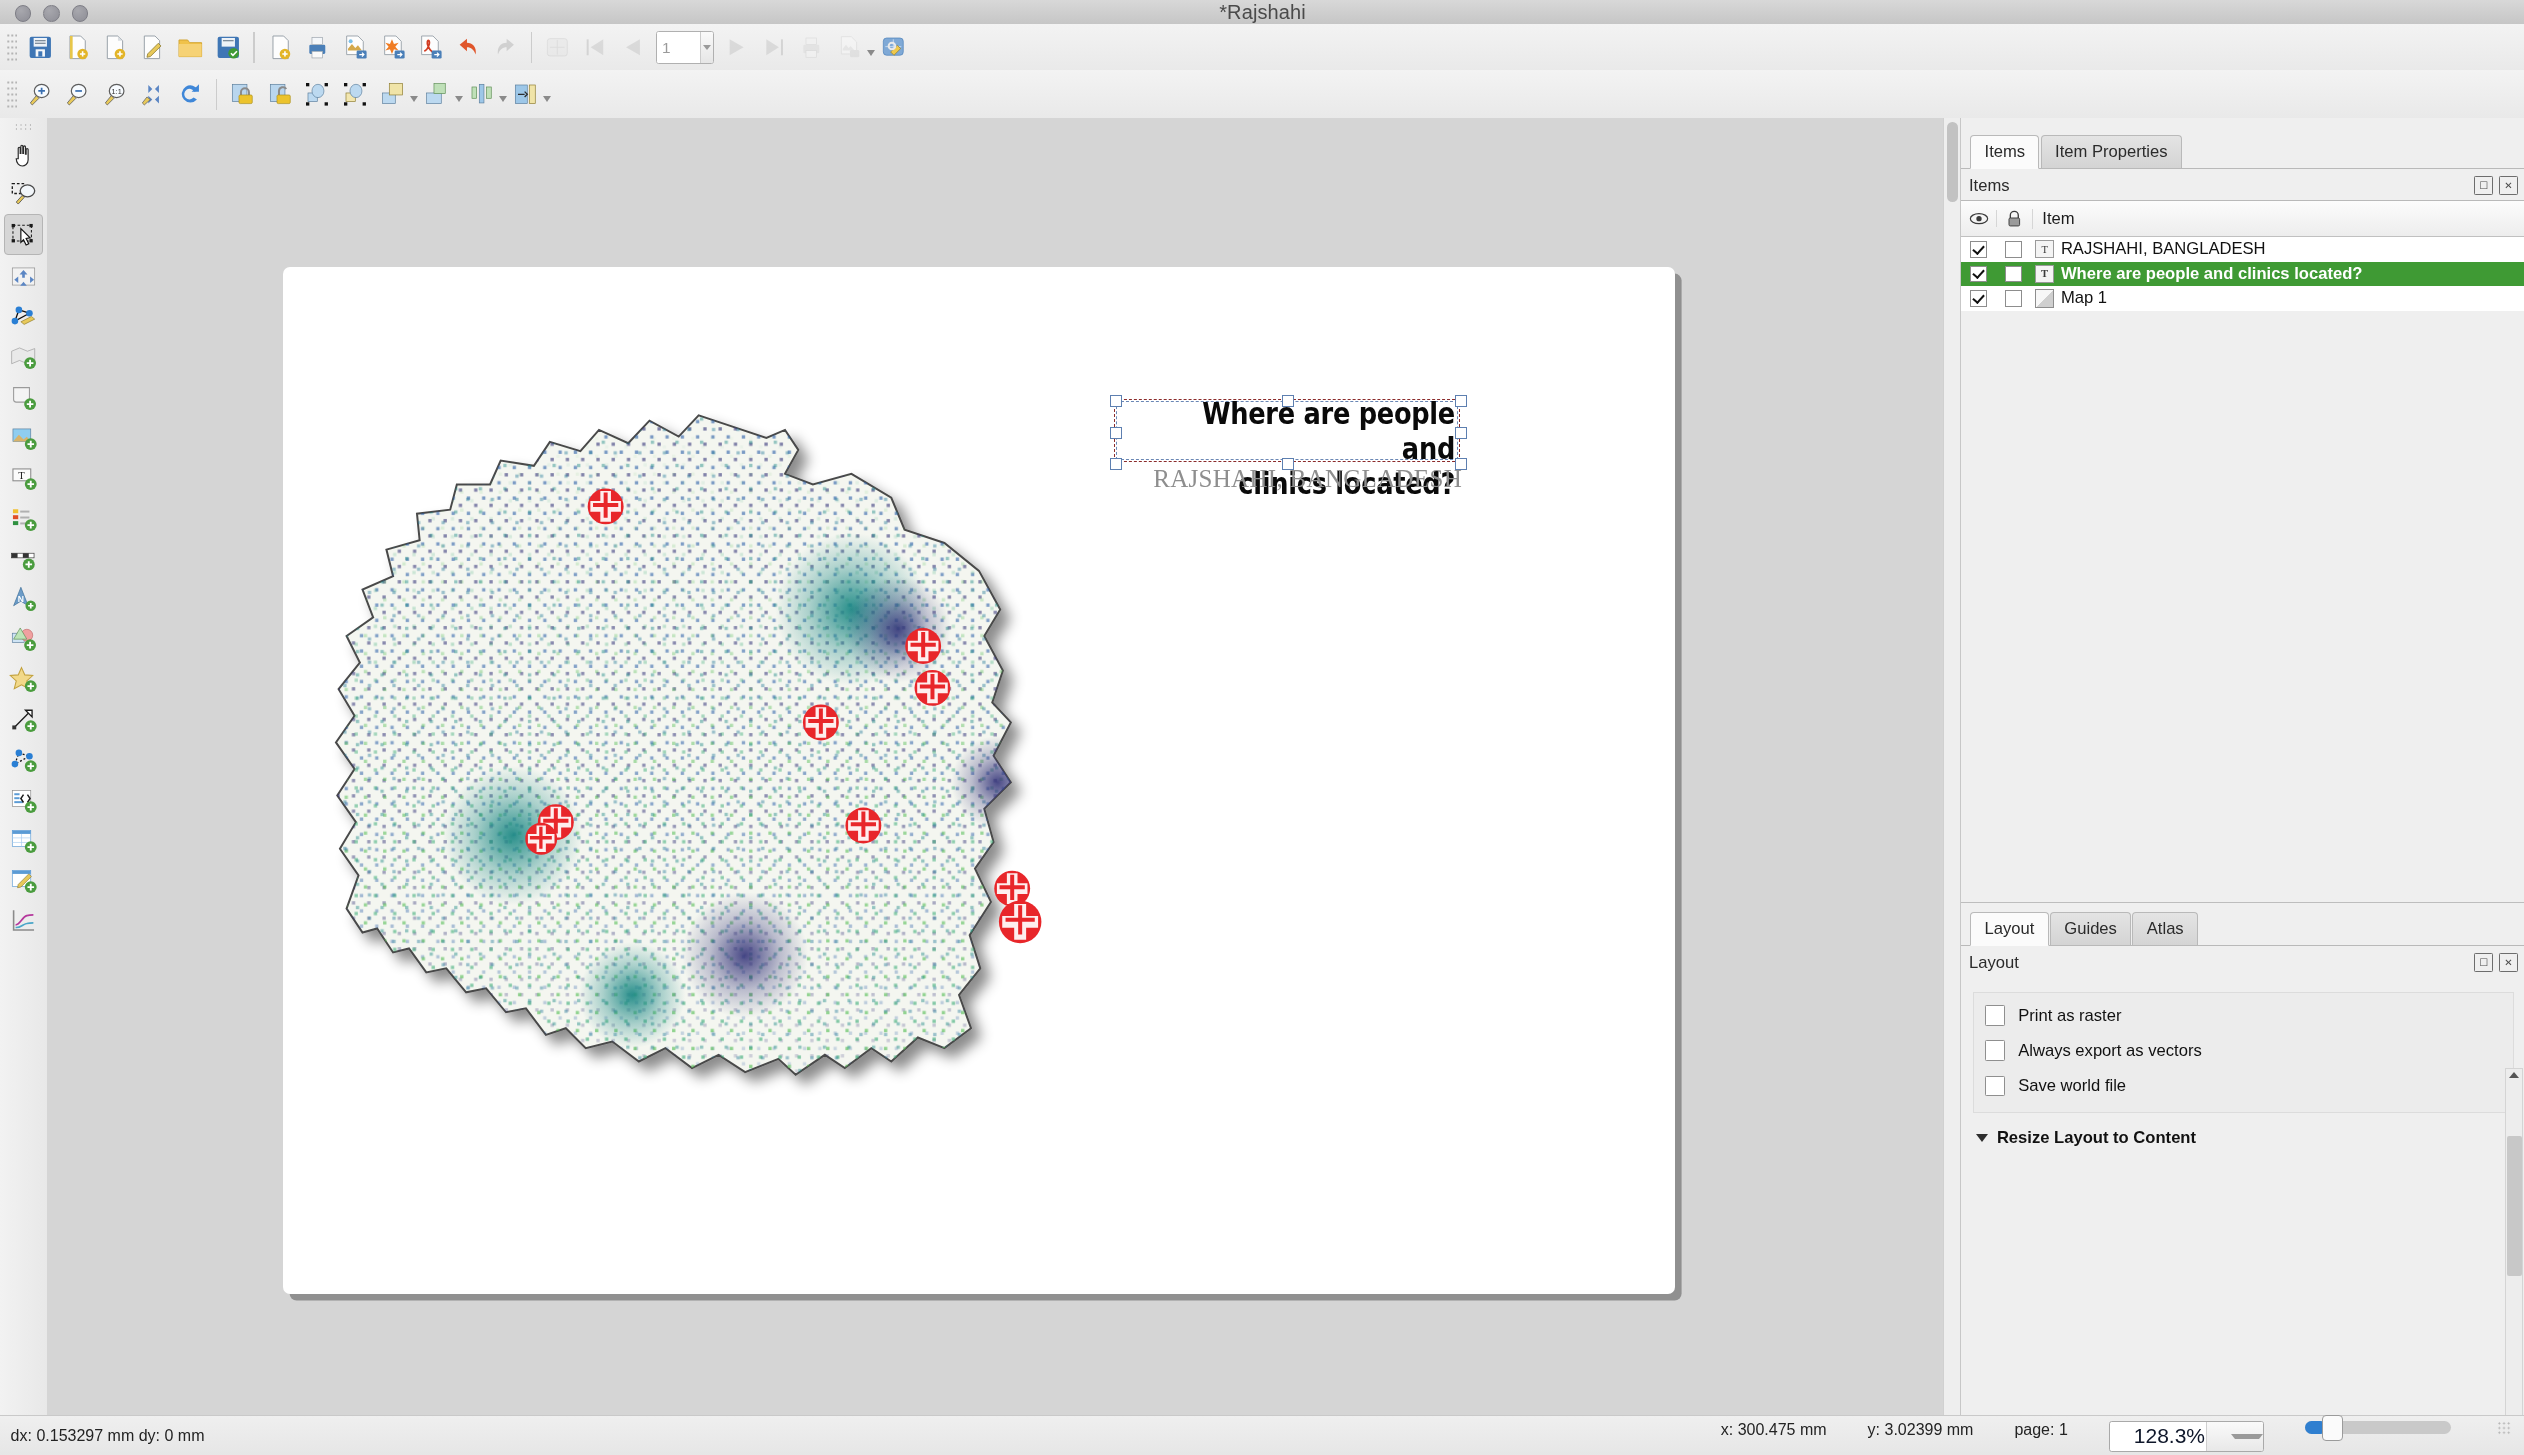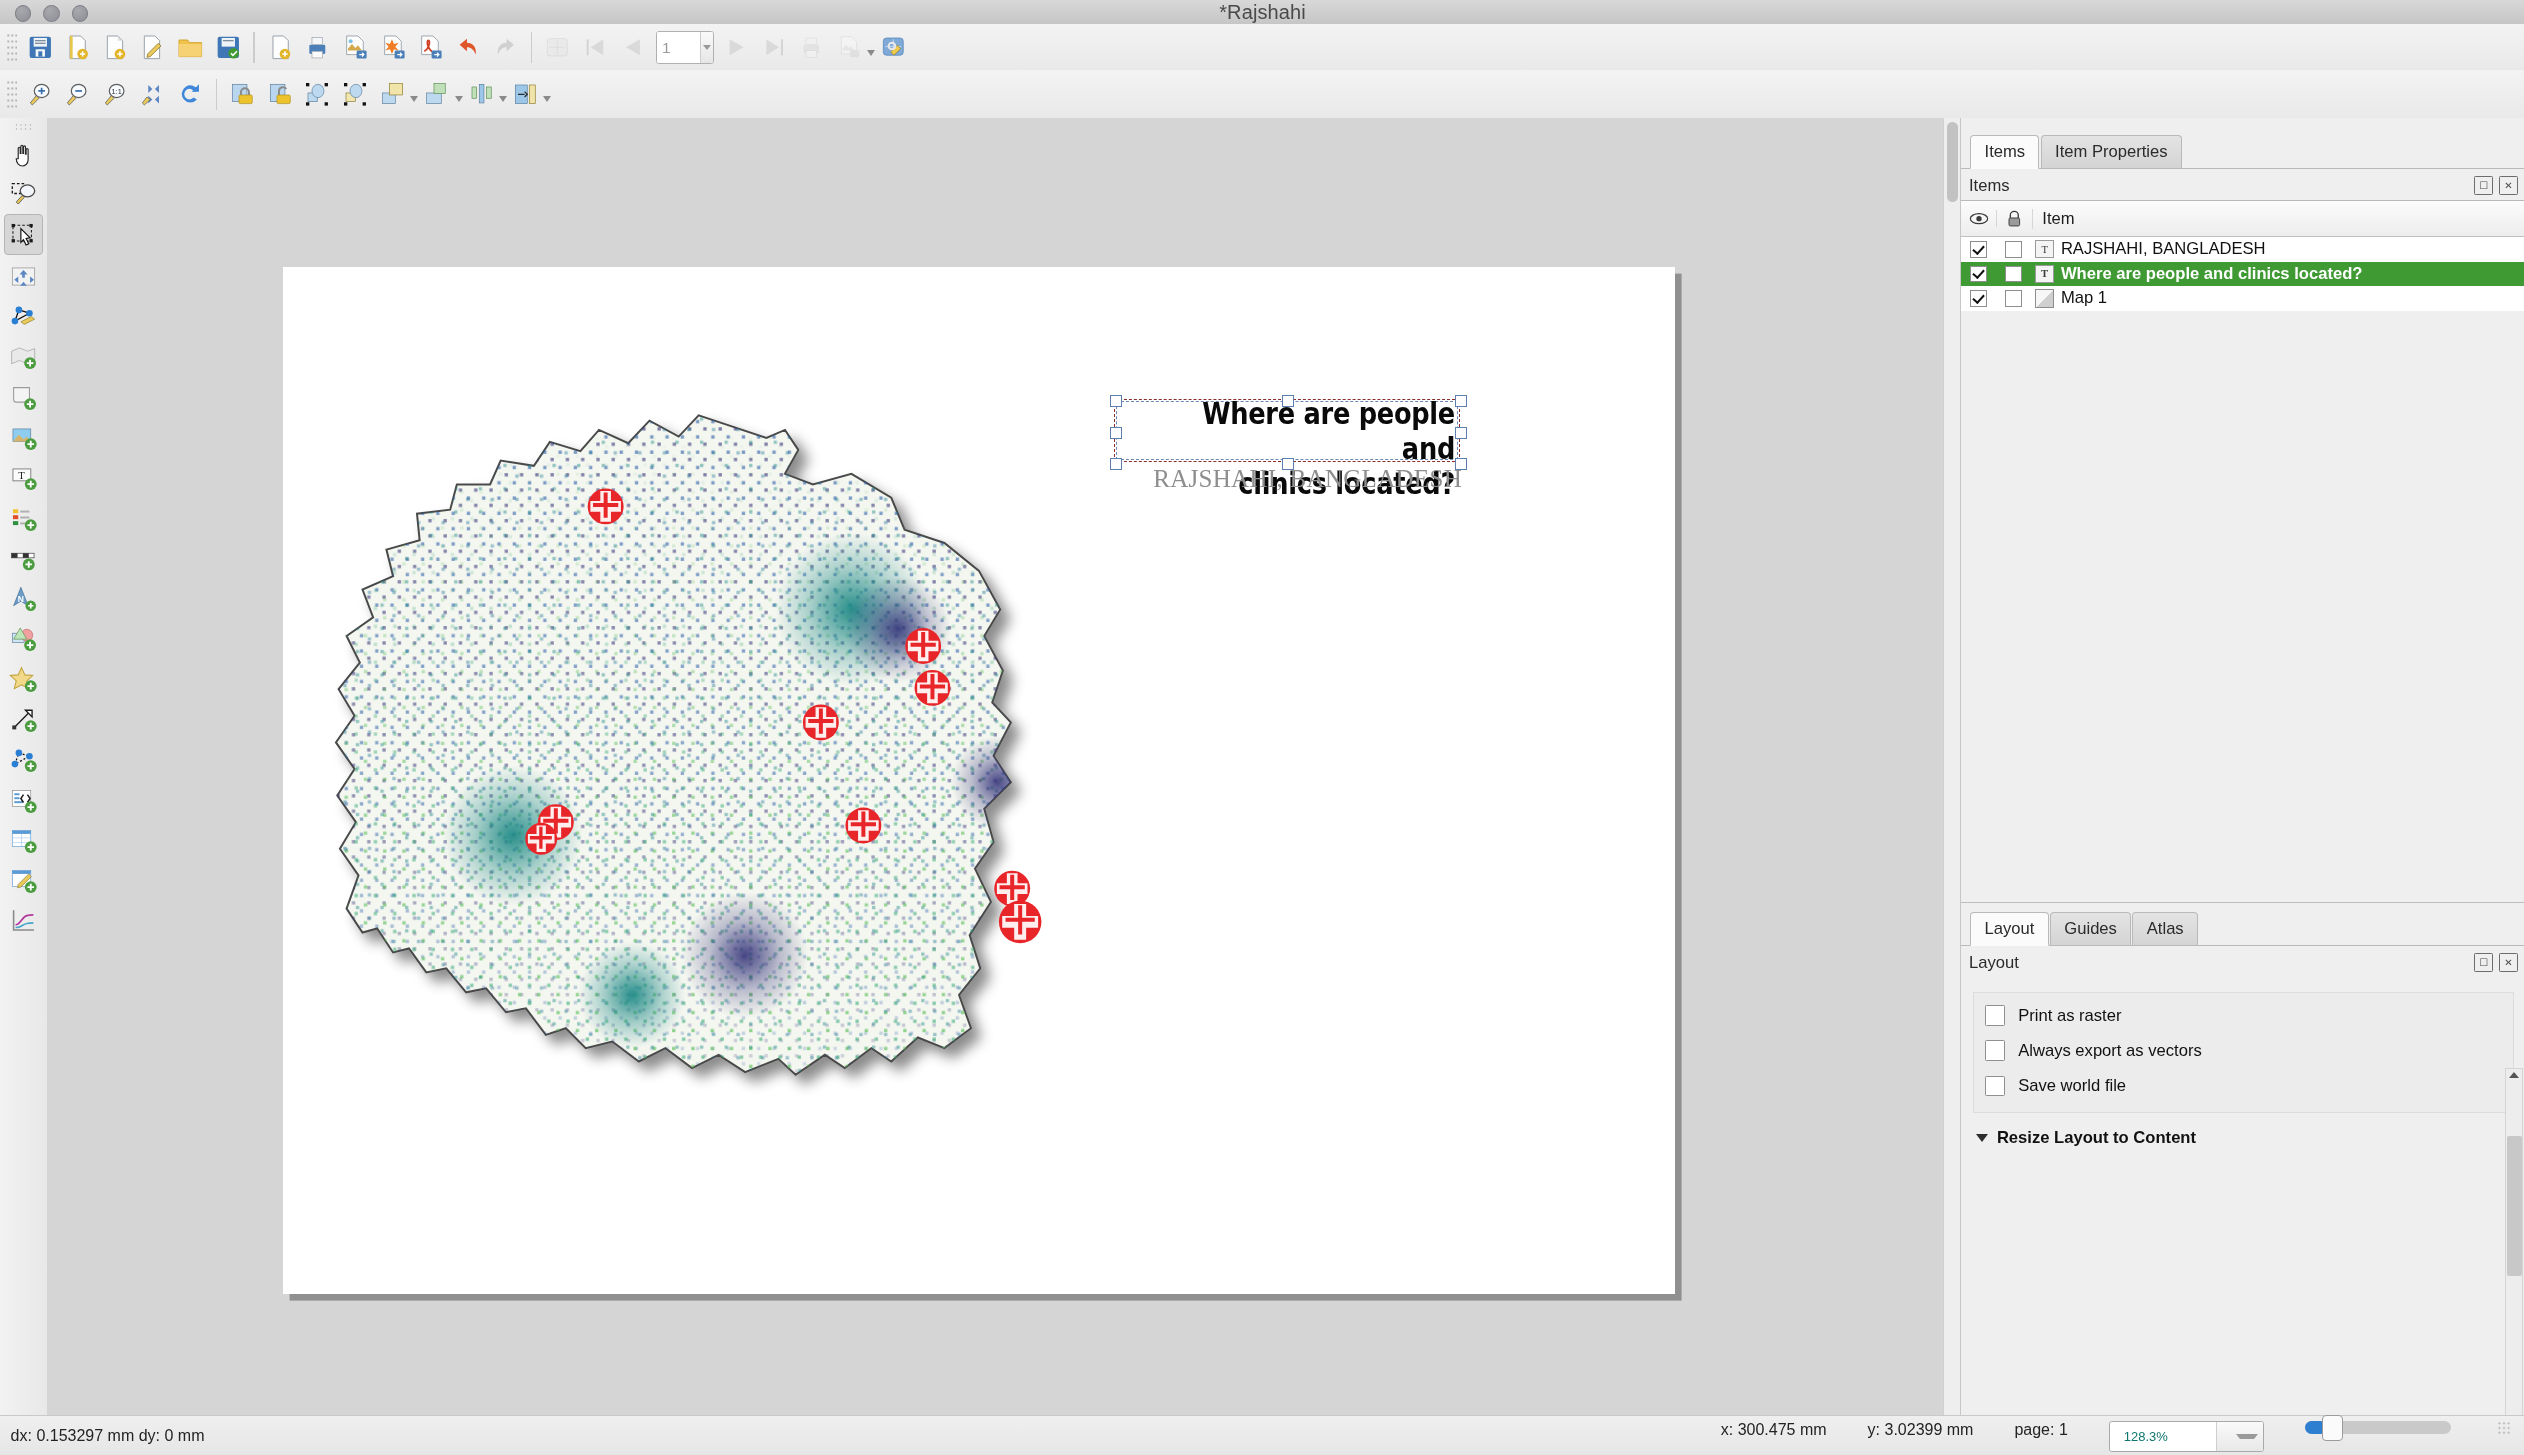--- a/index.html
+++ b/index.html
@@ -61,21 +61,21 @@
          background-image:radial-gradient(#b9b9b9 0.9px,transparent 1px);
          background-size:4.7px 4px;}
   .lbtn{width:37px;height:39px;display:flex;align-items:center;justify-content:center;
         border-radius:4px;margin-bottom:1.3px;position:relative;}
   .lbtn.on{background:#d6d6d6;border:0.7px solid #b5b5b5;}
 
   
   .canvaswrap{position:absolute;left:47px;top:118px;width:1914px;height:1297px;
               background:#d5d5d5;overflow:hidden;}
   .page{position:absolute;left:236px;top:149px;width:1392px;height:1027px;background:#ffffff;
-        box-shadow:6.6px 6.6px 0 0 rgba(0,0,0,.32);}
+        box-shadow:6.6px 6.6px 0 0 rgba(0,0,0,.32);border-radius:7px;}
   .vscroll{position:absolute;right:0;top:0;width:17.3px;height:1297px;background:#eeeeee;
            border-left:0.7px solid #d0d0d0;}
   .vthumb{position:absolute;left:3.3px;top:4px;width:10.6px;height:80px;border-radius:5.3px;background:#c2c2c2;}
 
   
   .titleitem{position:absolute;left:831px;top:132px;width:346px;height:63px;
              border:0.7px dashed #8b2b2b;box-sizing:border-box;}
   .titleitem .inner{position:absolute;inset:0.7px;border:0.7px dashed #6a87b5;}
   .titletext{position:absolute;right:4px;top:-4px;width:336px;text-align:right;
              font-family:"DejaVu Sans Condensed","Liberation Sans",sans-serif;
@@ -152,21 +152,21 @@
   .pvthumb{position:absolute;right:4px;top:153px;width:14.6px;height:140px;background:#c8c8c8;border-radius:2px;}
 
   
   .status{position:absolute;left:0;top:1415px;width:2525px;height:40px;
           background:linear-gradient(#efefef,#e6e6e6);border-top:0.7px solid #c9c9c9;
           display:flex;align-items:center;font-size:16px;color:#232323;}
   .status .left{margin-left:10.6px;}
   .status .right{margin-left:auto;display:flex;align-items:flex-start;gap:41px;margin-right:13.3px;}
   .zcombo{width:153px;height:29px;border:0.7px solid #a9a9a9;border-radius:2.7px;background:#fff;
           display:flex;align-items:center;overflow:hidden;}
-  .zcombo span{padding-left:14px;font-size:13px;color:#0f766e;}
+  .zcombo span{padding-left:24px;font-size:21px;color:#0f172a;}
   .zcombo .dd{margin-left:auto;width:32px;height:100%;background:linear-gradient(#fafafa,#e8e8e8);
               border-left:0.7px solid #cfcfcf;display:flex;align-items:center;justify-content:center;}
   .zslide{width:146px;height:13.3px;background:#c9c9c9;border-radius:6.6px;position:relative;}
   .zslide .fill{position:absolute;left:0;top:0;height:13.3px;width:22.6px;background:#2f7fd0;border-radius:6.6px;}
   .zslide .knob{position:absolute;left:17.3px;top:-5.3px;width:18.6px;height:24px;background:#fbfbfb;
                 border:0.7px solid #9b9b9b;border-radius:4px;}
   .resizer{width:14.6px;height:14.6px;margin-left:5.3px;
            background-image:radial-gradient(#b0b0b0 0.9px,transparent 1px);background-size:4.7px 4.7px;}
 </style>
 </head>

